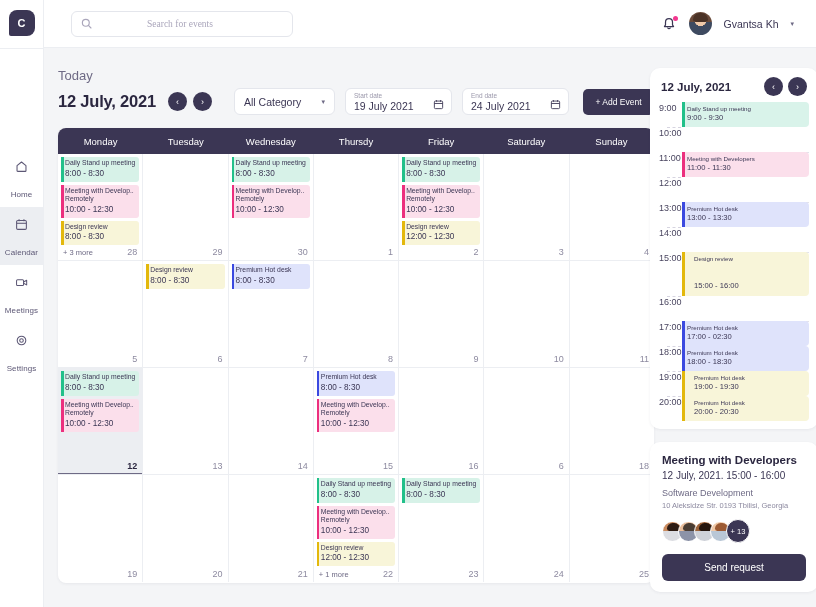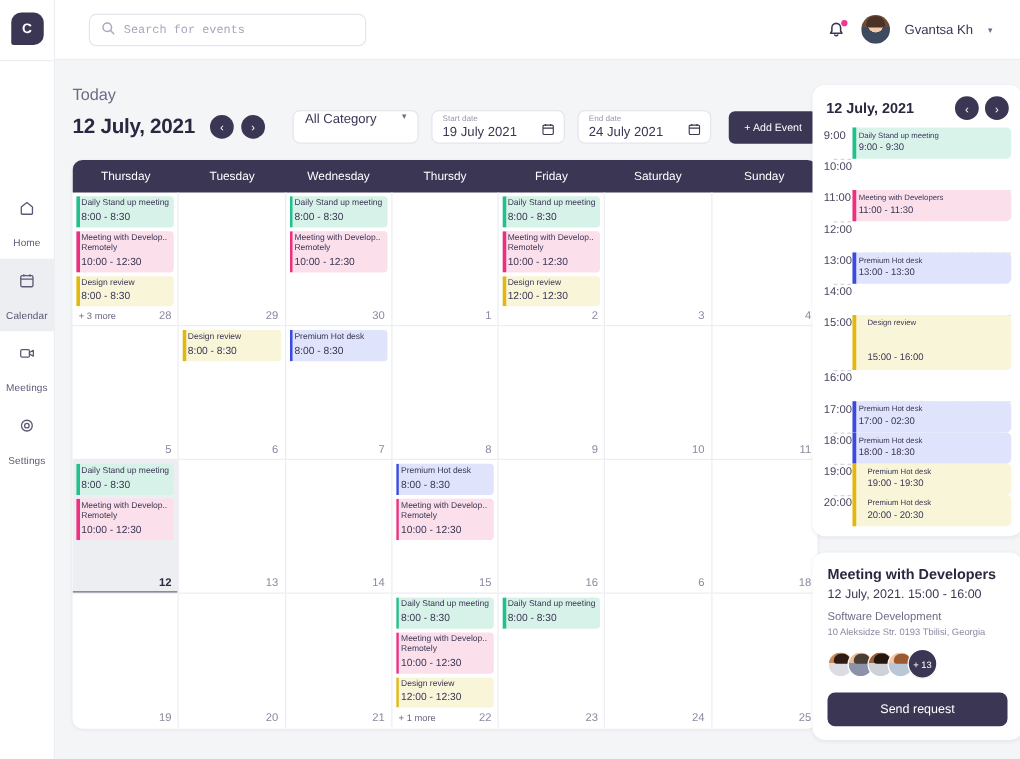--- a/index.html
+++ b/index.html
@@ -39,21 +39,21 @@
     background: #fff; border-bottom: 1px solid #eceef2;
     display: flex; align-items: center;
   }
   #search-wrap {
     margin-left: 27px; width: 222px; height: 26px;
     border: 1px solid #e4e6ec; border-radius: 6px; background: #fff;
     display: flex; align-items: center; padding: 0 9px; gap: 7px;
   }
   #search-input {
     border: none; outline: none; font-size: 9.5px; color: #3b3654;
-    font-family: Liberation Mono, monospace; width: 100%; background: transparent;
+    font-family: Liberation Serif, serif; width: 100%; background: transparent; margin-left: 48px;
   }
   #search-input::placeholder { color: #aaa6bb; }
   #top-right { margin-left: auto; margin-right: 22px; display: flex; align-items: center; gap: 12px; }
   #bell { position: relative; width: 15px; height: 16px; cursor: pointer; }
   #bell-dot { position: absolute; right: -1px; top: 0; width: 5px; height: 5px; border-radius: 50%; background: #f2378f; }
   #avatar {
     width: 23px; height: 23px; border-radius: 50%; overflow: hidden;
     background: radial-gradient(circle at 50% 34%, #f0c9a8 0 32%, transparent 33%),
                 linear-gradient(#6a4a3a 0 42%, #3e4a60 42% 100%);
     position: relative;
@@ -71,21 +71,21 @@
   #tool-row { display: flex; align-items: center; margin-top: 5px; gap: 10px; }
   #big-date { font-size: 16.5px; font-weight: bold; color: #2b2740; letter-spacing: -.2px; }
   .round-btn {
     width: 19px; height: 19px; border-radius: 50%; background: #3b3654;
     color: #fff; font-size: 9px; display: flex; align-items: center; justify-content: center;
     cursor: pointer; flex: 0 0 auto;
   }
   #nav-arrows { display: flex; gap: 6px; margin-left: 2px; }
   #category-select {
     margin-left: 12px; width: 101px; height: 27px; border: 1px solid #e4e6ec;
-    border-radius: 6px; background: #fff; display: flex; align-items: flex-start;
+    border-radius: 6px; background: #fff; display: flex; align-items: center;
     padding: 0 9px; font-size: 10.5px; color: #3b3654; cursor: pointer;
   }
   #category-select .caret { margin-left: auto; }
   .date-field {
     width: 107px; height: 27px; border: 1px solid #e4e6ec; border-radius: 6px;
     background: #fff; padding: 2px 8px 0; position: relative; cursor: pointer;
   }
   .date-field .dl { font-size: 6.5px; color: #9b98ab; display: block; line-height: 9px; }
   .date-field .dv { font-size: 10.5px; color: #3b3654; display: block; line-height: 13px; }
   .date-field .cal-ico { position: absolute; right: 7px; top: 7px; }
@@ -294,21 +294,21 @@
               <line x1="11" y1="1.6" x2="11" y2="4"></line>
           </svg>
         </span>
       </div>
       <button id="add-event">+ Add Event</button>
     </div>
   </div>
 
   <div id="calendar">
     <div id="cal-head">
-        <div class="cal-head-cell">Thursday</div>
+        <div class="cal-head-cell">Monday</div>
         <div class="cal-head-cell">Tuesday</div>
         <div class="cal-head-cell">Wednesday</div>
         <div class="cal-head-cell">Thursdy</div>
         <div class="cal-head-cell">Friday</div>
         <div class="cal-head-cell">Saturday</div>
         <div class="cal-head-cell">Sunday</div>
       </div>
     <div id="cal-body">
         <div class="cal-week">
           <div class="cal-day">

